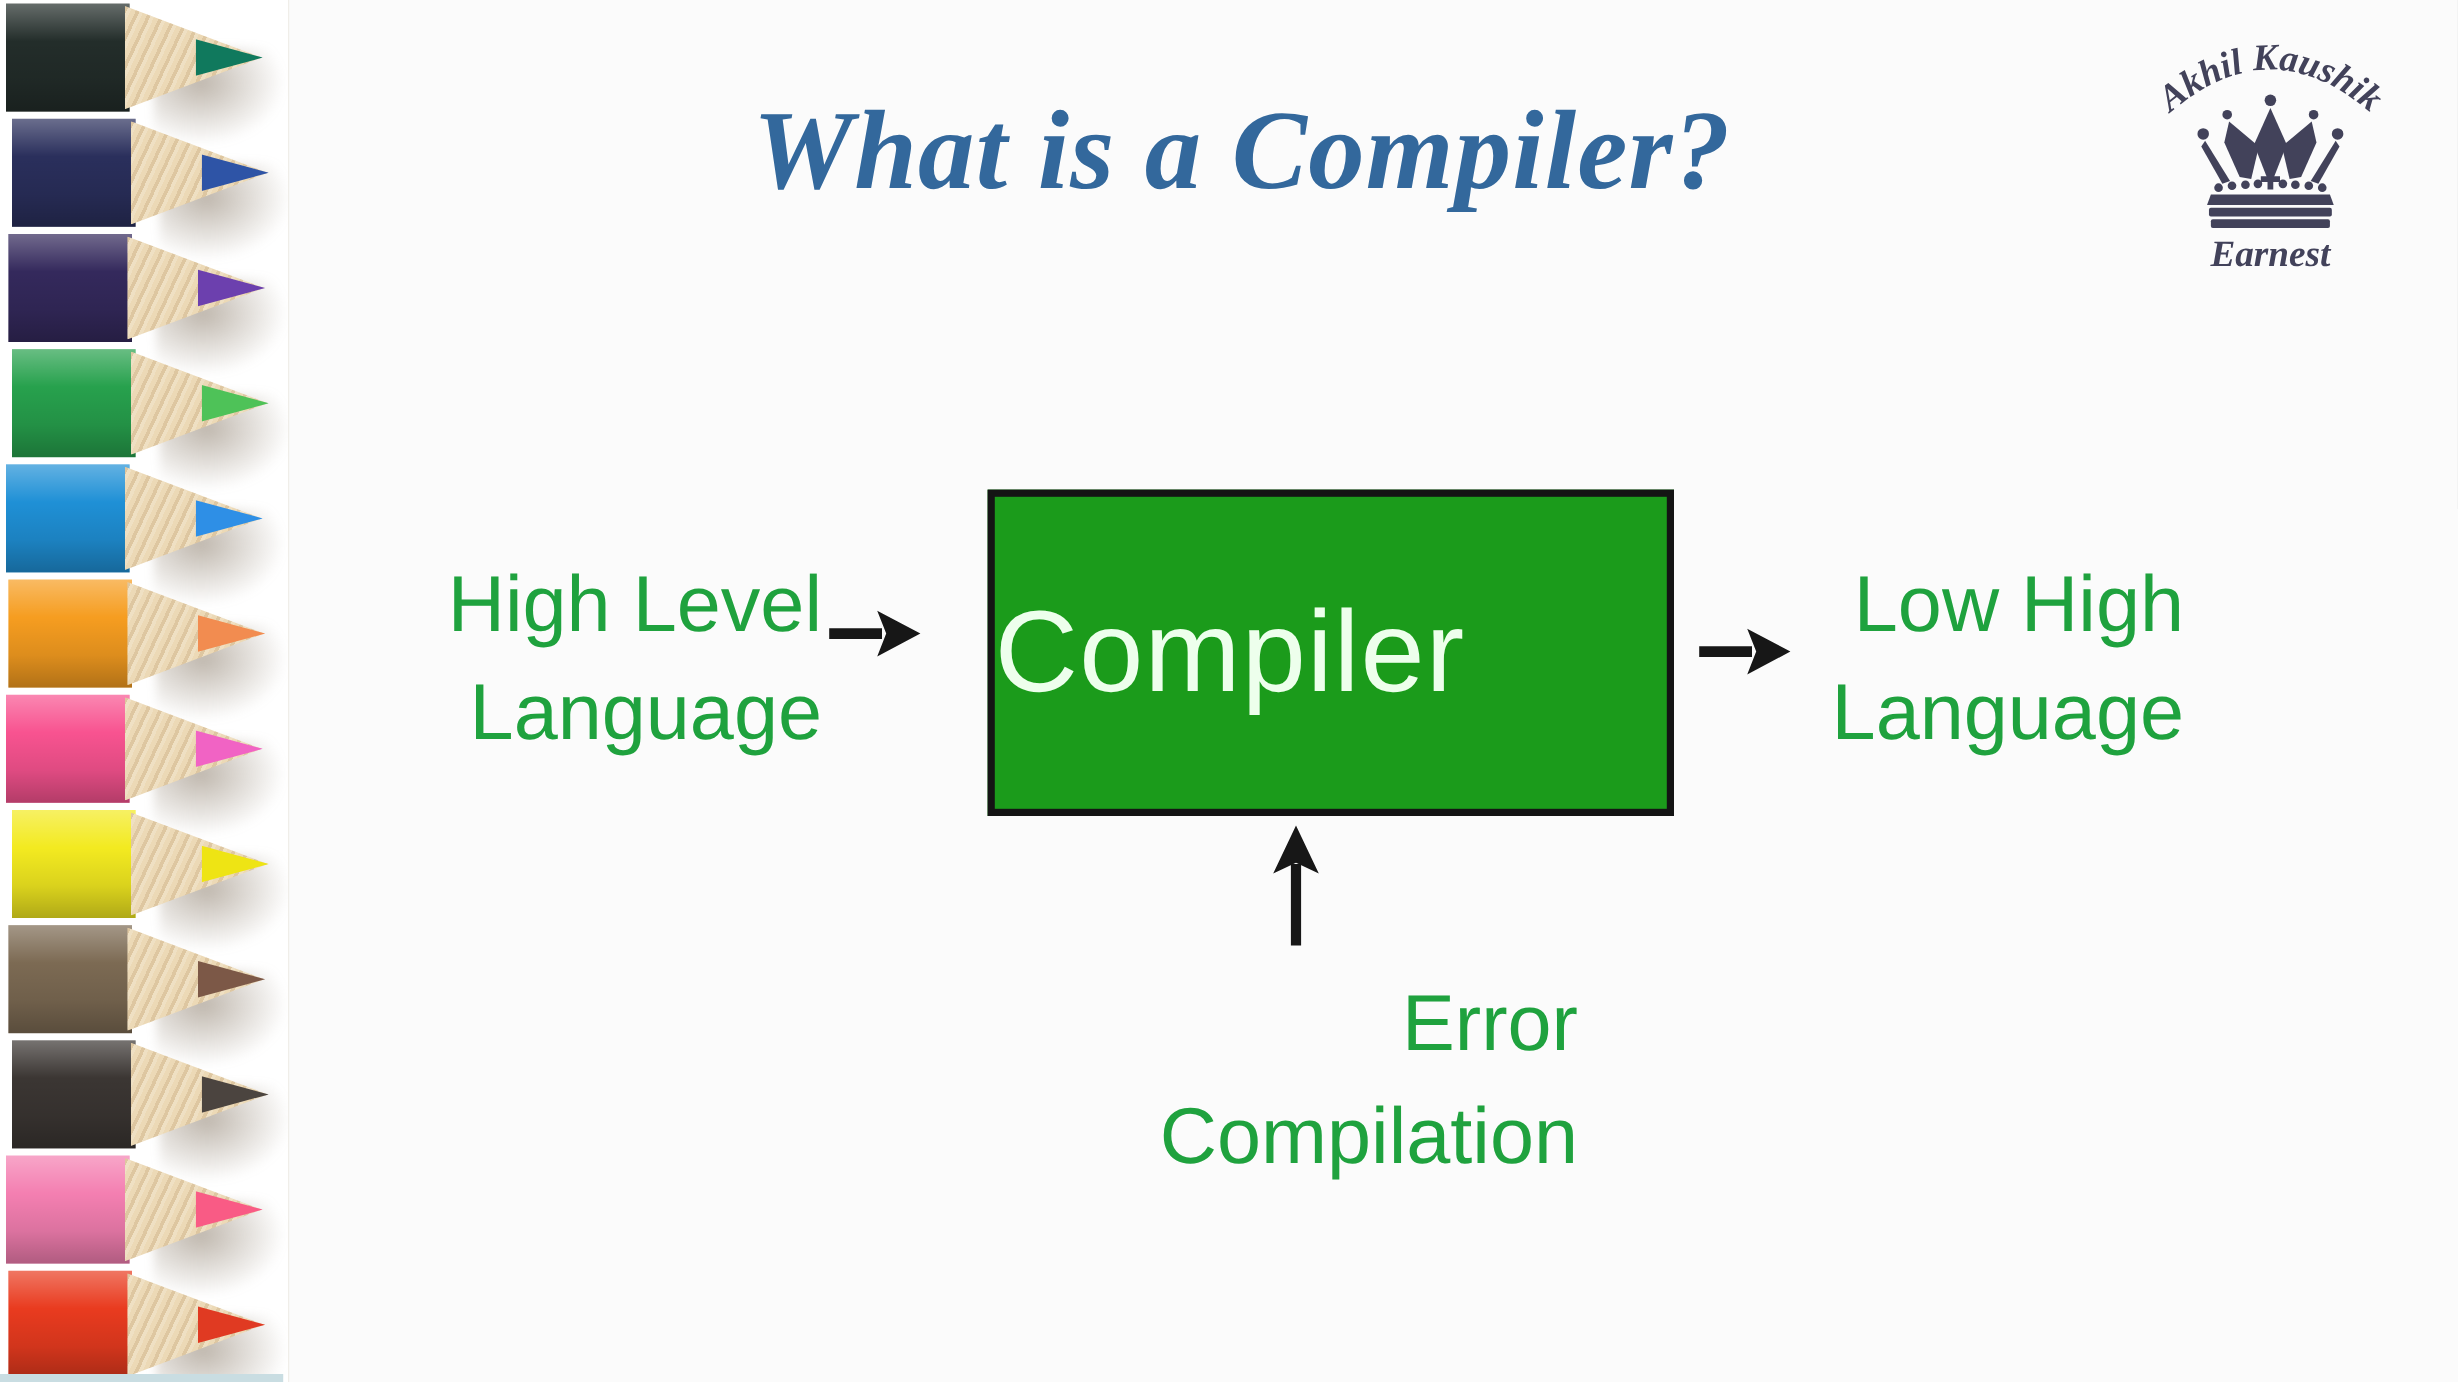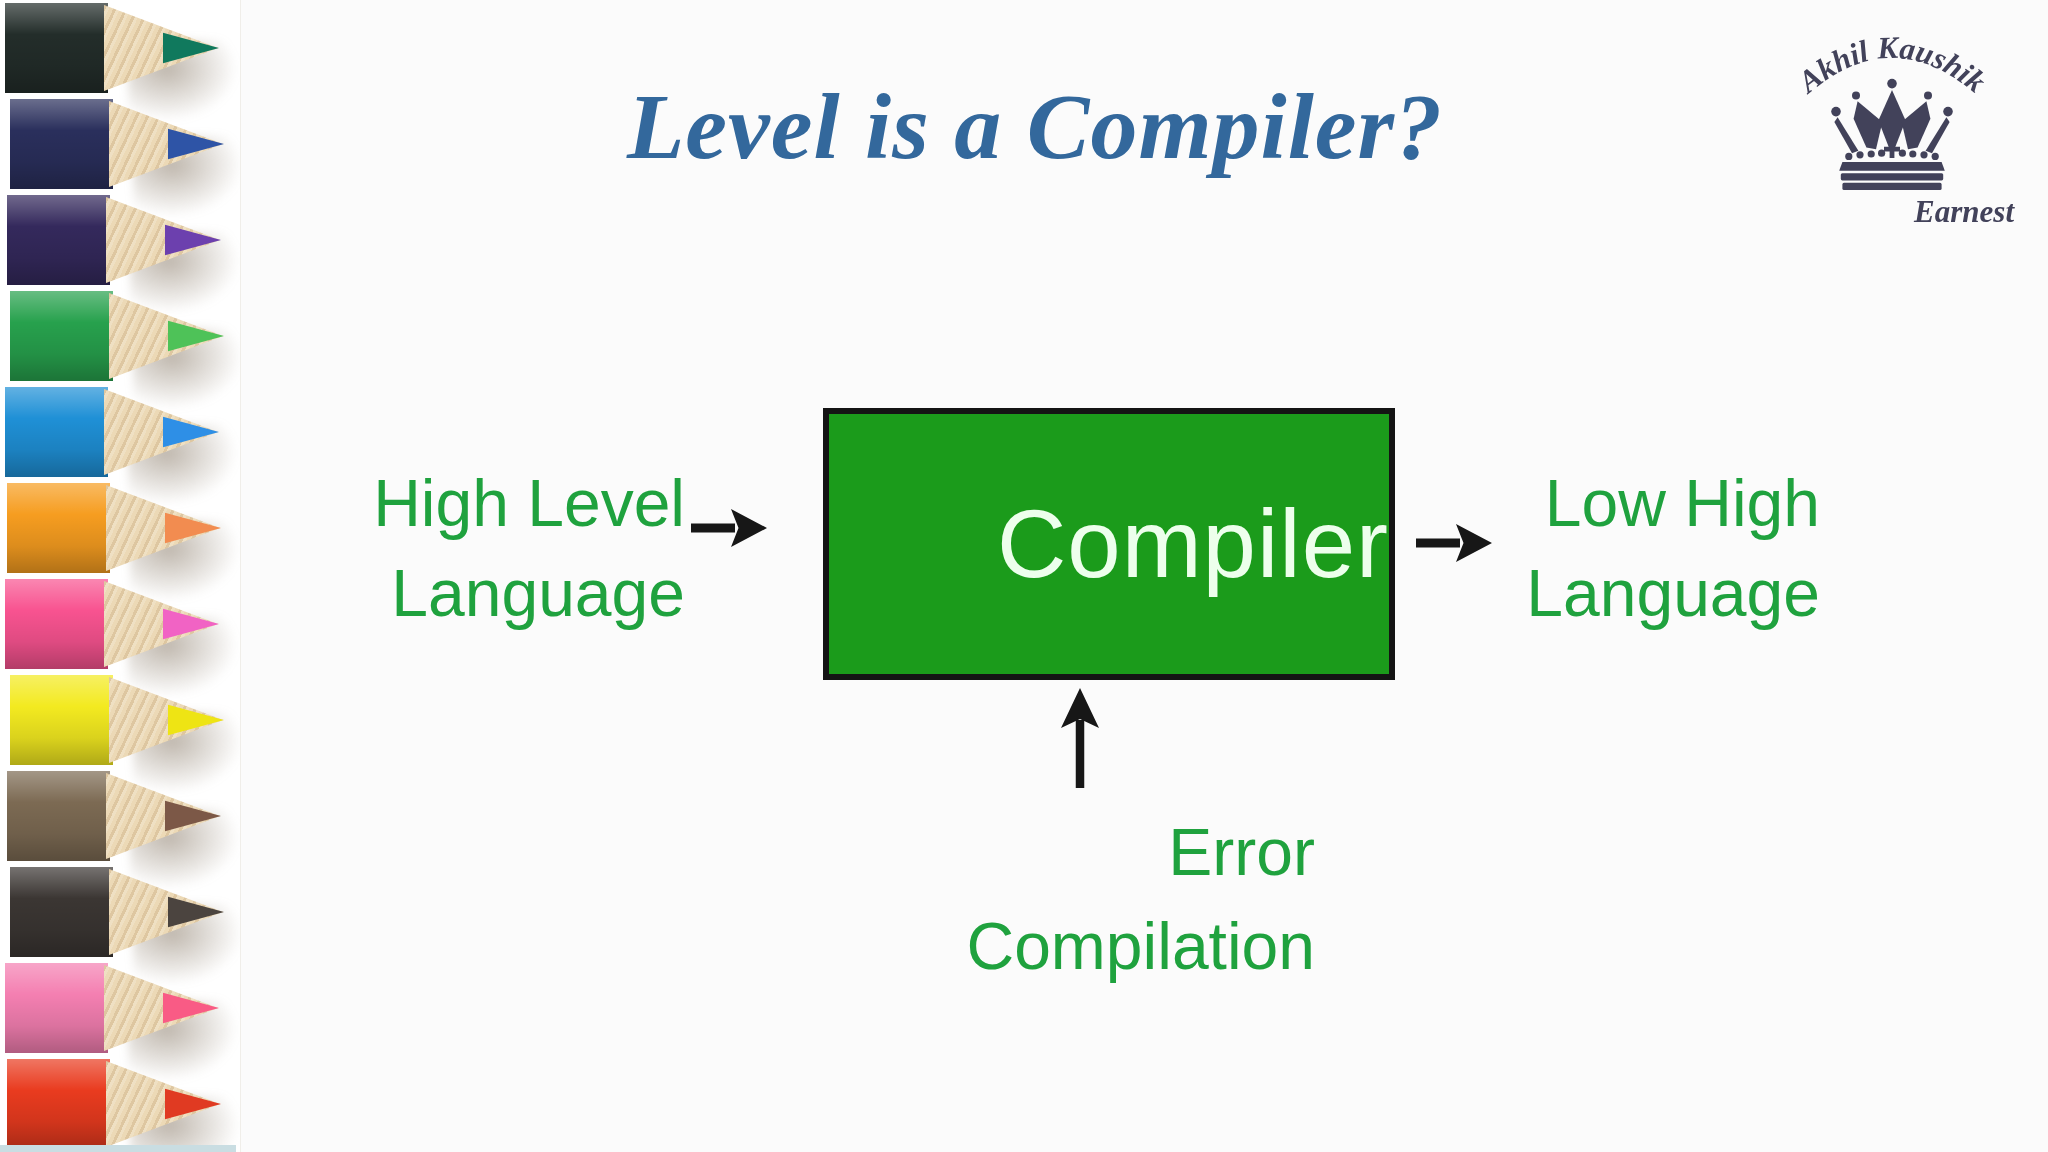--- a/index.html
+++ b/index.html
@@ -58,21 +58,21 @@
   
   #logo { position:absolute; left:1770px; top:18px; width:244px; height:212px; }
   #logo-arc { position:absolute; left:0; top:0; width:244px; height:112px; }
   #logo-arc text {
     font-family:"Liberation Serif","DejaVu Serif",serif;
     font-style:italic; font-weight:bold; font-size:31px;
     fill:var(--logo-color,#42425A);
   }
   #crown { position:absolute; left:42px; top:56px; width:160px; height:120px; }
   #logo-caption {
-    position:absolute; bottom:0; left:0; width:100%; text-align:right;
+    position:absolute; bottom:0; left:0; width:100%; text-align:center;
     font-family:"Liberation Serif","DejaVu Serif",serif;
     font-style:italic; font-weight:bold; font-size:31px;
     color:var(--logo-color,#42425A);
   }
 
   
   #diagram { position:absolute; inset:0; }
   .io-label {
     position:absolute; text-align:right;
     font-size:66px; line-height:90px;
@@ -81,21 +81,21 @@
   .io-label .line { display:block; }
   #label-input  { left:355px;  top:458px; width:330px; }
   #label-output { left:1490px; top:458px; width:330px; }
   #label-error  { left:905px;  top:805px; width:410px; line-height:94px; }
 
   #compiler-box {
     position:absolute; left:823px; top:408px; width:572px; height:272px;
     background:var(--box-fill,#1B9B1B);
     border:6px solid var(--box-border,#141414);
     box-sizing:border-box;
-    display:flex; align-items:center; justify-content:flex-end;
+    display:flex; align-items:center; justify-content:flex-start;
   }
   #compiler-box-label {
     font-size:96px; color:var(--box-text,#EDFFEC); letter-spacing:1px;
   }
 
   .arrow-right { position:absolute; width:82px; height:44px; }
   #arrow-in  { left:688px;  top:506px; }
   #arrow-out { left:1413px; top:521px; }
   #arrow-up  { position:absolute; left:1053px; top:686px; width:54px; height:106px; }
   .arrow-right line, #arrow-up line { stroke:var(--arrow,#171717); }
@@ -179,21 +179,21 @@
         <div class="pencil">
           <i class="shadow"></i>
           <i class="body" style="background-color: rgb(233, 59, 31);"></i>
           <i class="wood"></i>
           <i class="tip" style="background-color: rgb(224, 58, 34);"></i>
         </div>
       </div>
     <div id="strip-bottom-bar"></div>
   </aside>
 
-  <h1 id="title">Level is a Compiler?</h1>
+  <h1 id="title">What is a Compiler?</h1>
 
   <div id="logo">
     <svg id="logo-arc" viewBox="0 0 244 112">
       <defs>
         <path id="arcPath" d="M18 96 Q122 -16 226 96" fill="none"></path>
       </defs>
       <text>
         <textPath href="#arcPath" startOffset="50%" text-anchor="middle">Akhil Kaushik</textPath>
       </text>
     </svg>

